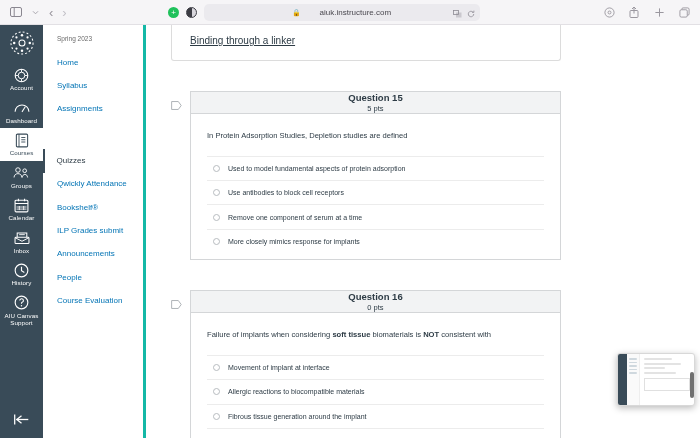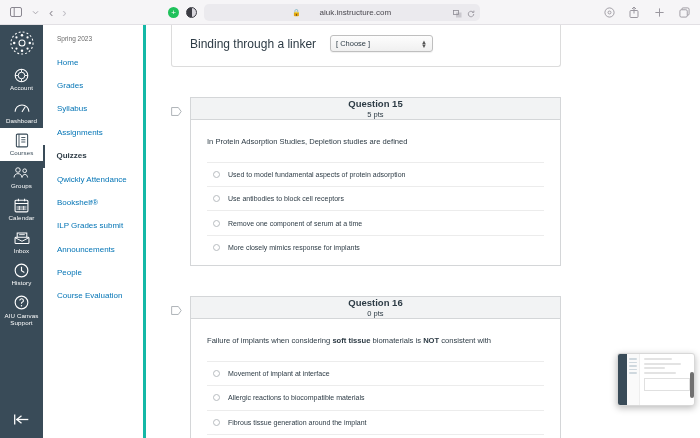--- a/index.html
+++ b/index.html
@@ -123,23 +123,24 @@
   .cnav-item {
     display: block;
     font-size: 8px; line-height: 1;
     padding: 7.7px 0 7.7px 14px;
     color: #0374B5;
     text-decoration: none;
     white-space: nowrap;
   }
   .cnav-item.active {
     color: #2D3B45;
-    font-weight: bold;
+    font-weight: normal;
     border-left: 2.5px solid #394B58;
     padding-left: 11.5px;
+    margin-top: 28px;
   }
 
   
   .main {
     flex: 1 1 auto;
     background: #ffffff;
     padding: 0 0 0 0;
     position: relative;
     overflow: hidden;
   }
@@ -147,21 +148,21 @@
 
   .partial-card {
     border: 1px solid #dcdcdc;
     border-top: none;
     border-radius: 0 0 3px 3px;
     background: #fff;
     padding: 10px 18px 14px;
     margin-top: 0;
   }
   .form-row { display: flex; align-items: center; gap: 10px; }
-  .form-label { font-size: 12px; color: #2D3B45; width: 130px; }
+  .form-label { font-size: 10px; color: #2D3B45; width: 130px; text-decoration: underline; }
   .select-box {
     width: 103px; height: 17px;
     border: 1px solid #bfbfbf;
     border-radius: 3px;
     background: linear-gradient(#fdfdfd, #f0f0f0);
     font-size: 7.5px; color: #2D3B45;
     display: flex; align-items: center;
     padding: 0 5px;
     position: relative;
     box-shadow: 0 1px 1px rgba(0,0,0,.06);
@@ -438,45 +439,37 @@
           <line x1="2" y1="1" x2="2" y2="13" stroke="#fff" stroke-width="1.5"></line>
           <line x1="4" y1="7" x2="18" y2="7" stroke="#fff" stroke-width="1.5"></line>
           <path d="M10 2.5 L4.5 7 L10 11.5" fill="none" stroke="#fff" stroke-width="1.5"></path>
         </svg>
     </div>
   </nav>
 
   <nav class="course-nav">
     <div class="term-label">Spring 2023</div>
     <a class="cnav-item" href="#">Home</a>
-    <a class="cnav-item" href="#">Grades</a>
     <a class="cnav-item" href="#">Syllabus</a>
     <a class="cnav-item" href="#">Assignments</a>
     <a class="cnav-item active" href="#">Quizzes</a>
     <a class="cnav-item" href="#">Qwickly Attendance</a>
     <a class="cnav-item" href="#">Bookshelf®</a>
     <a class="cnav-item" href="#">ILP Grades submit</a>
     <a class="cnav-item" href="#">Announcements</a>
     <a class="cnav-item" href="#">People</a>
     <a class="cnav-item" href="#">Course Evaluation</a>
   </nav>
 
   <main class="main">
     <div class="content-col">
 
       <div class="partial-card">
         <div class="form-row">
           <div class="form-label">Binding through a linker</div>
-          <div class="select-box">
-            <span>[ Choose ]</span>
-            <span class="select-arrows">
-              <span>▲</span>
-                <span>▼</span>
-            </span>
-          </div>
         </div>
       </div>
 
       <div class="question-wrap">
         <div class="flag-icon">
           <svg width="11" height="9" viewBox="0 0 12 10">
               <path d="M0.6 0.6 H8 L11.2 5 L8 9.4 H0.6 Z" fill="none" stroke="#a6abb0" stroke-width="1"></path>
             </svg>
         </div>
         <div class="question-card">

